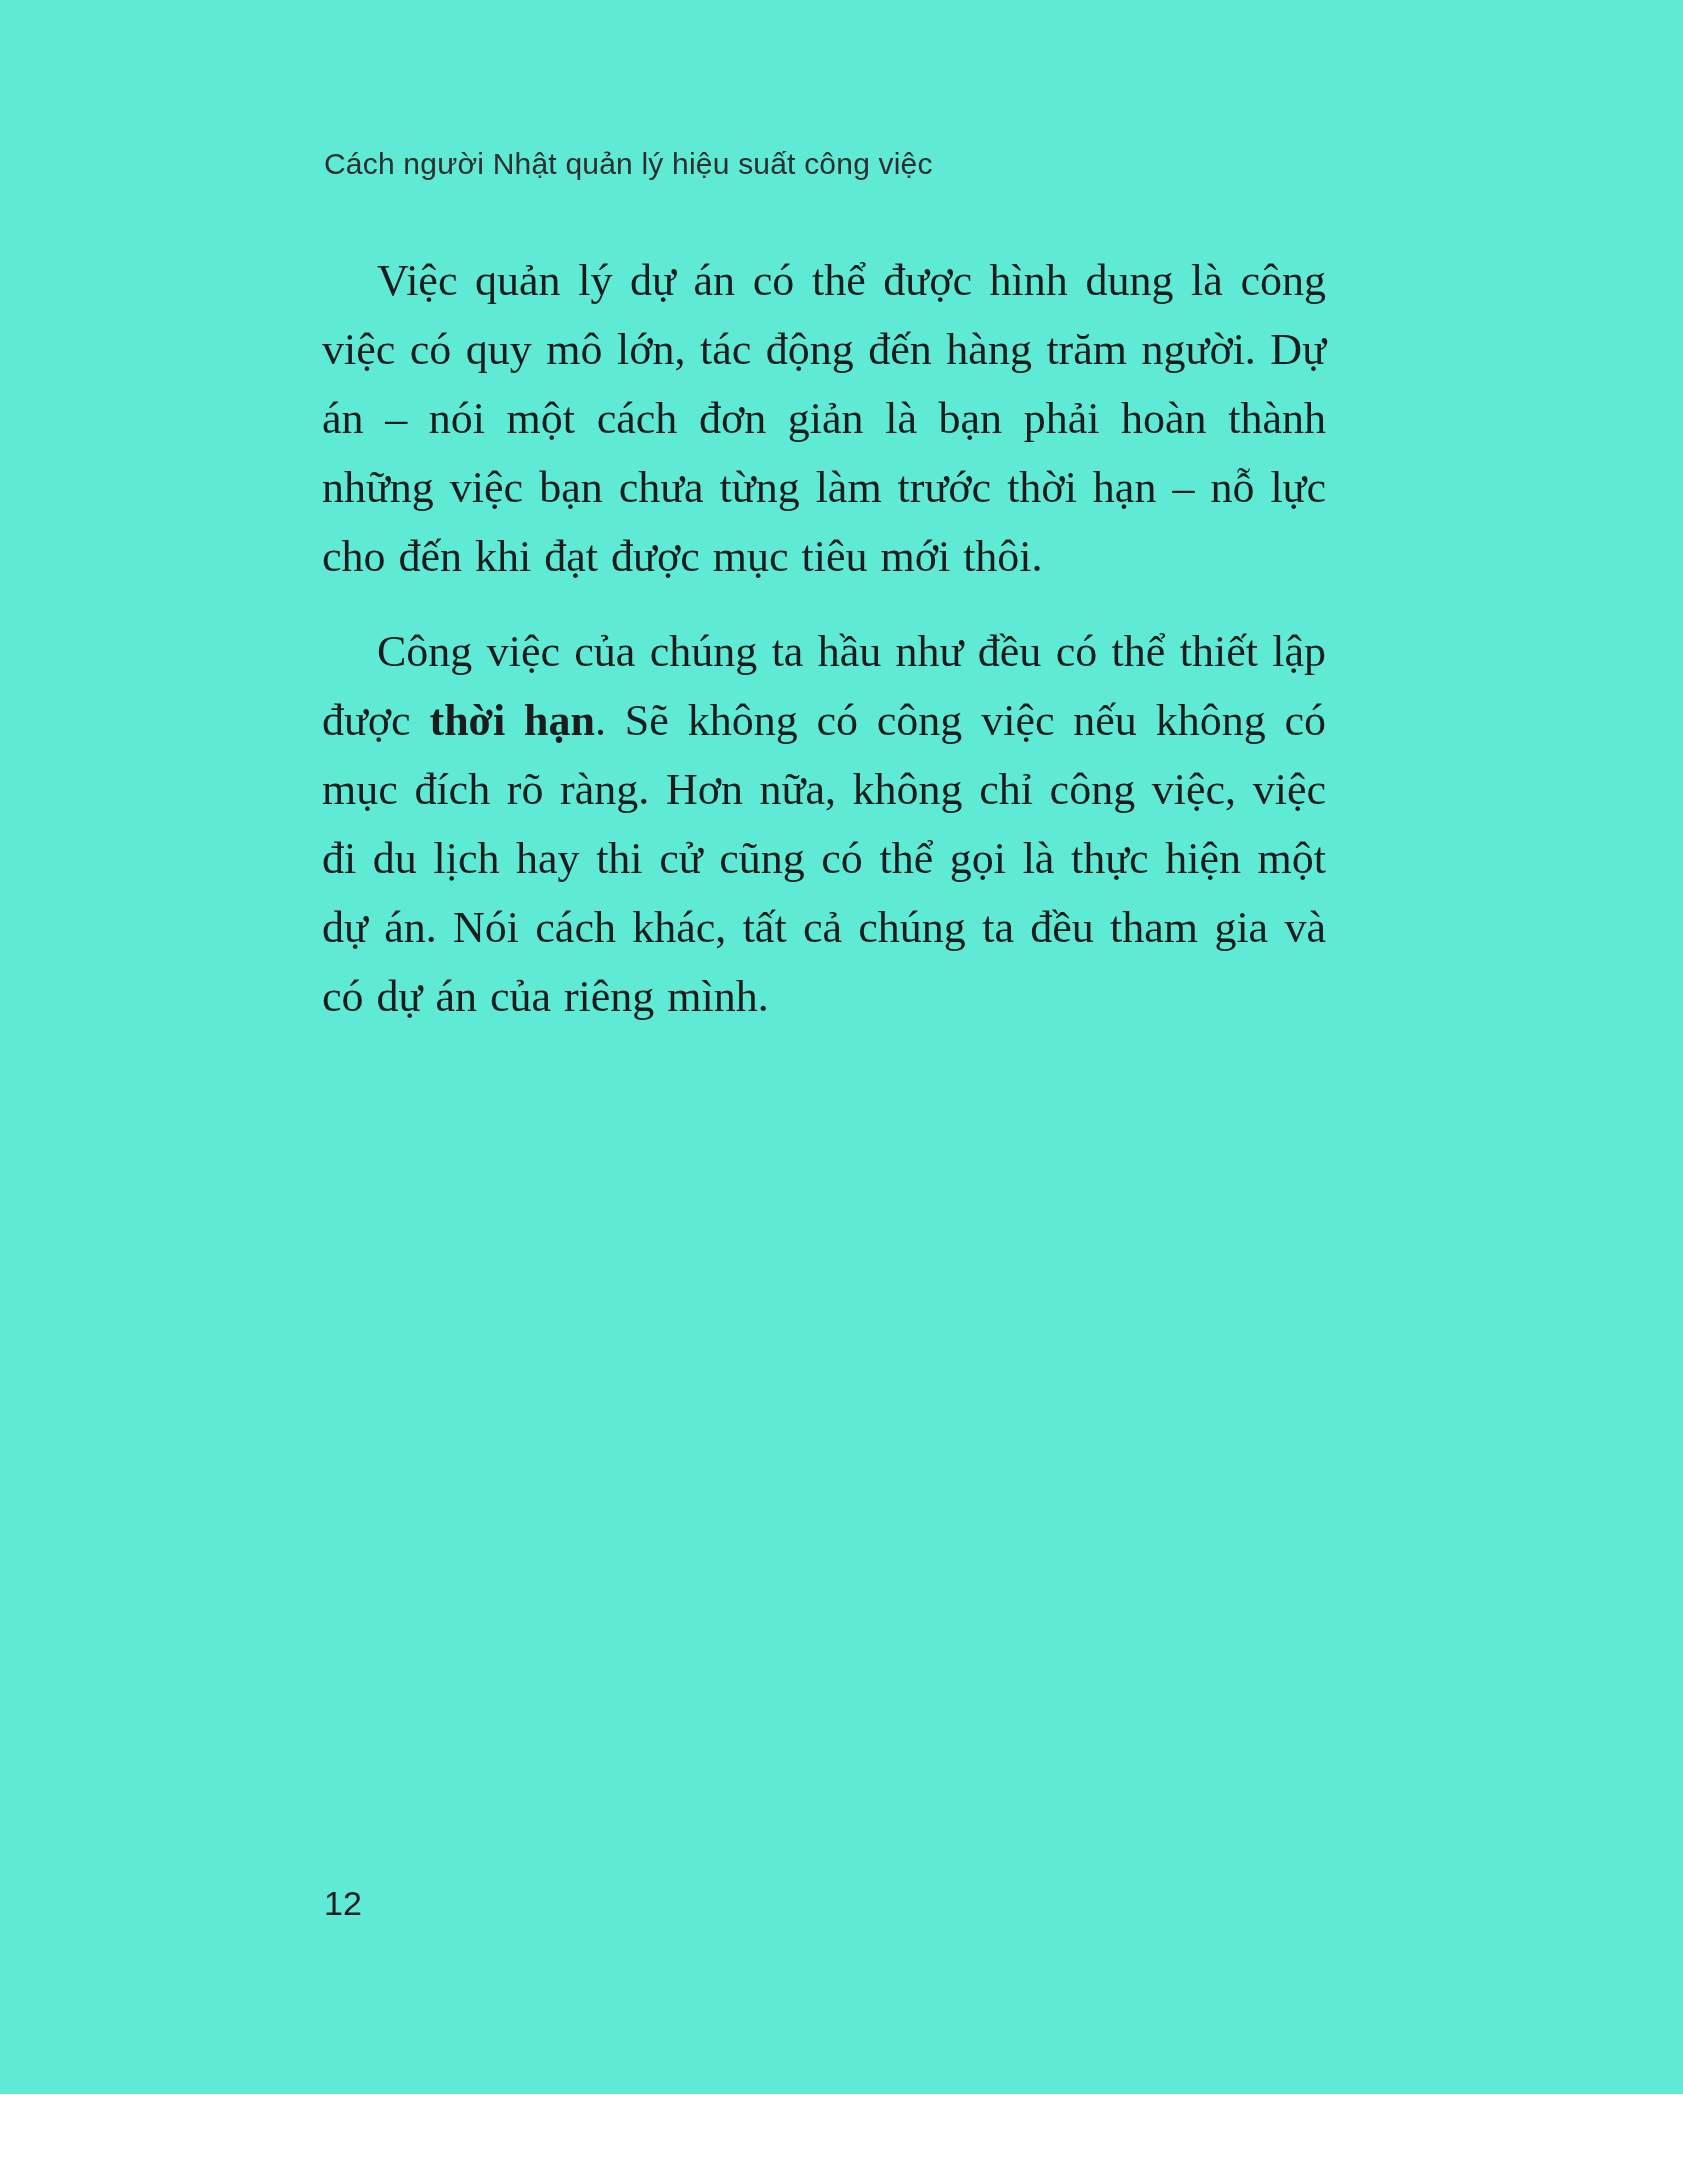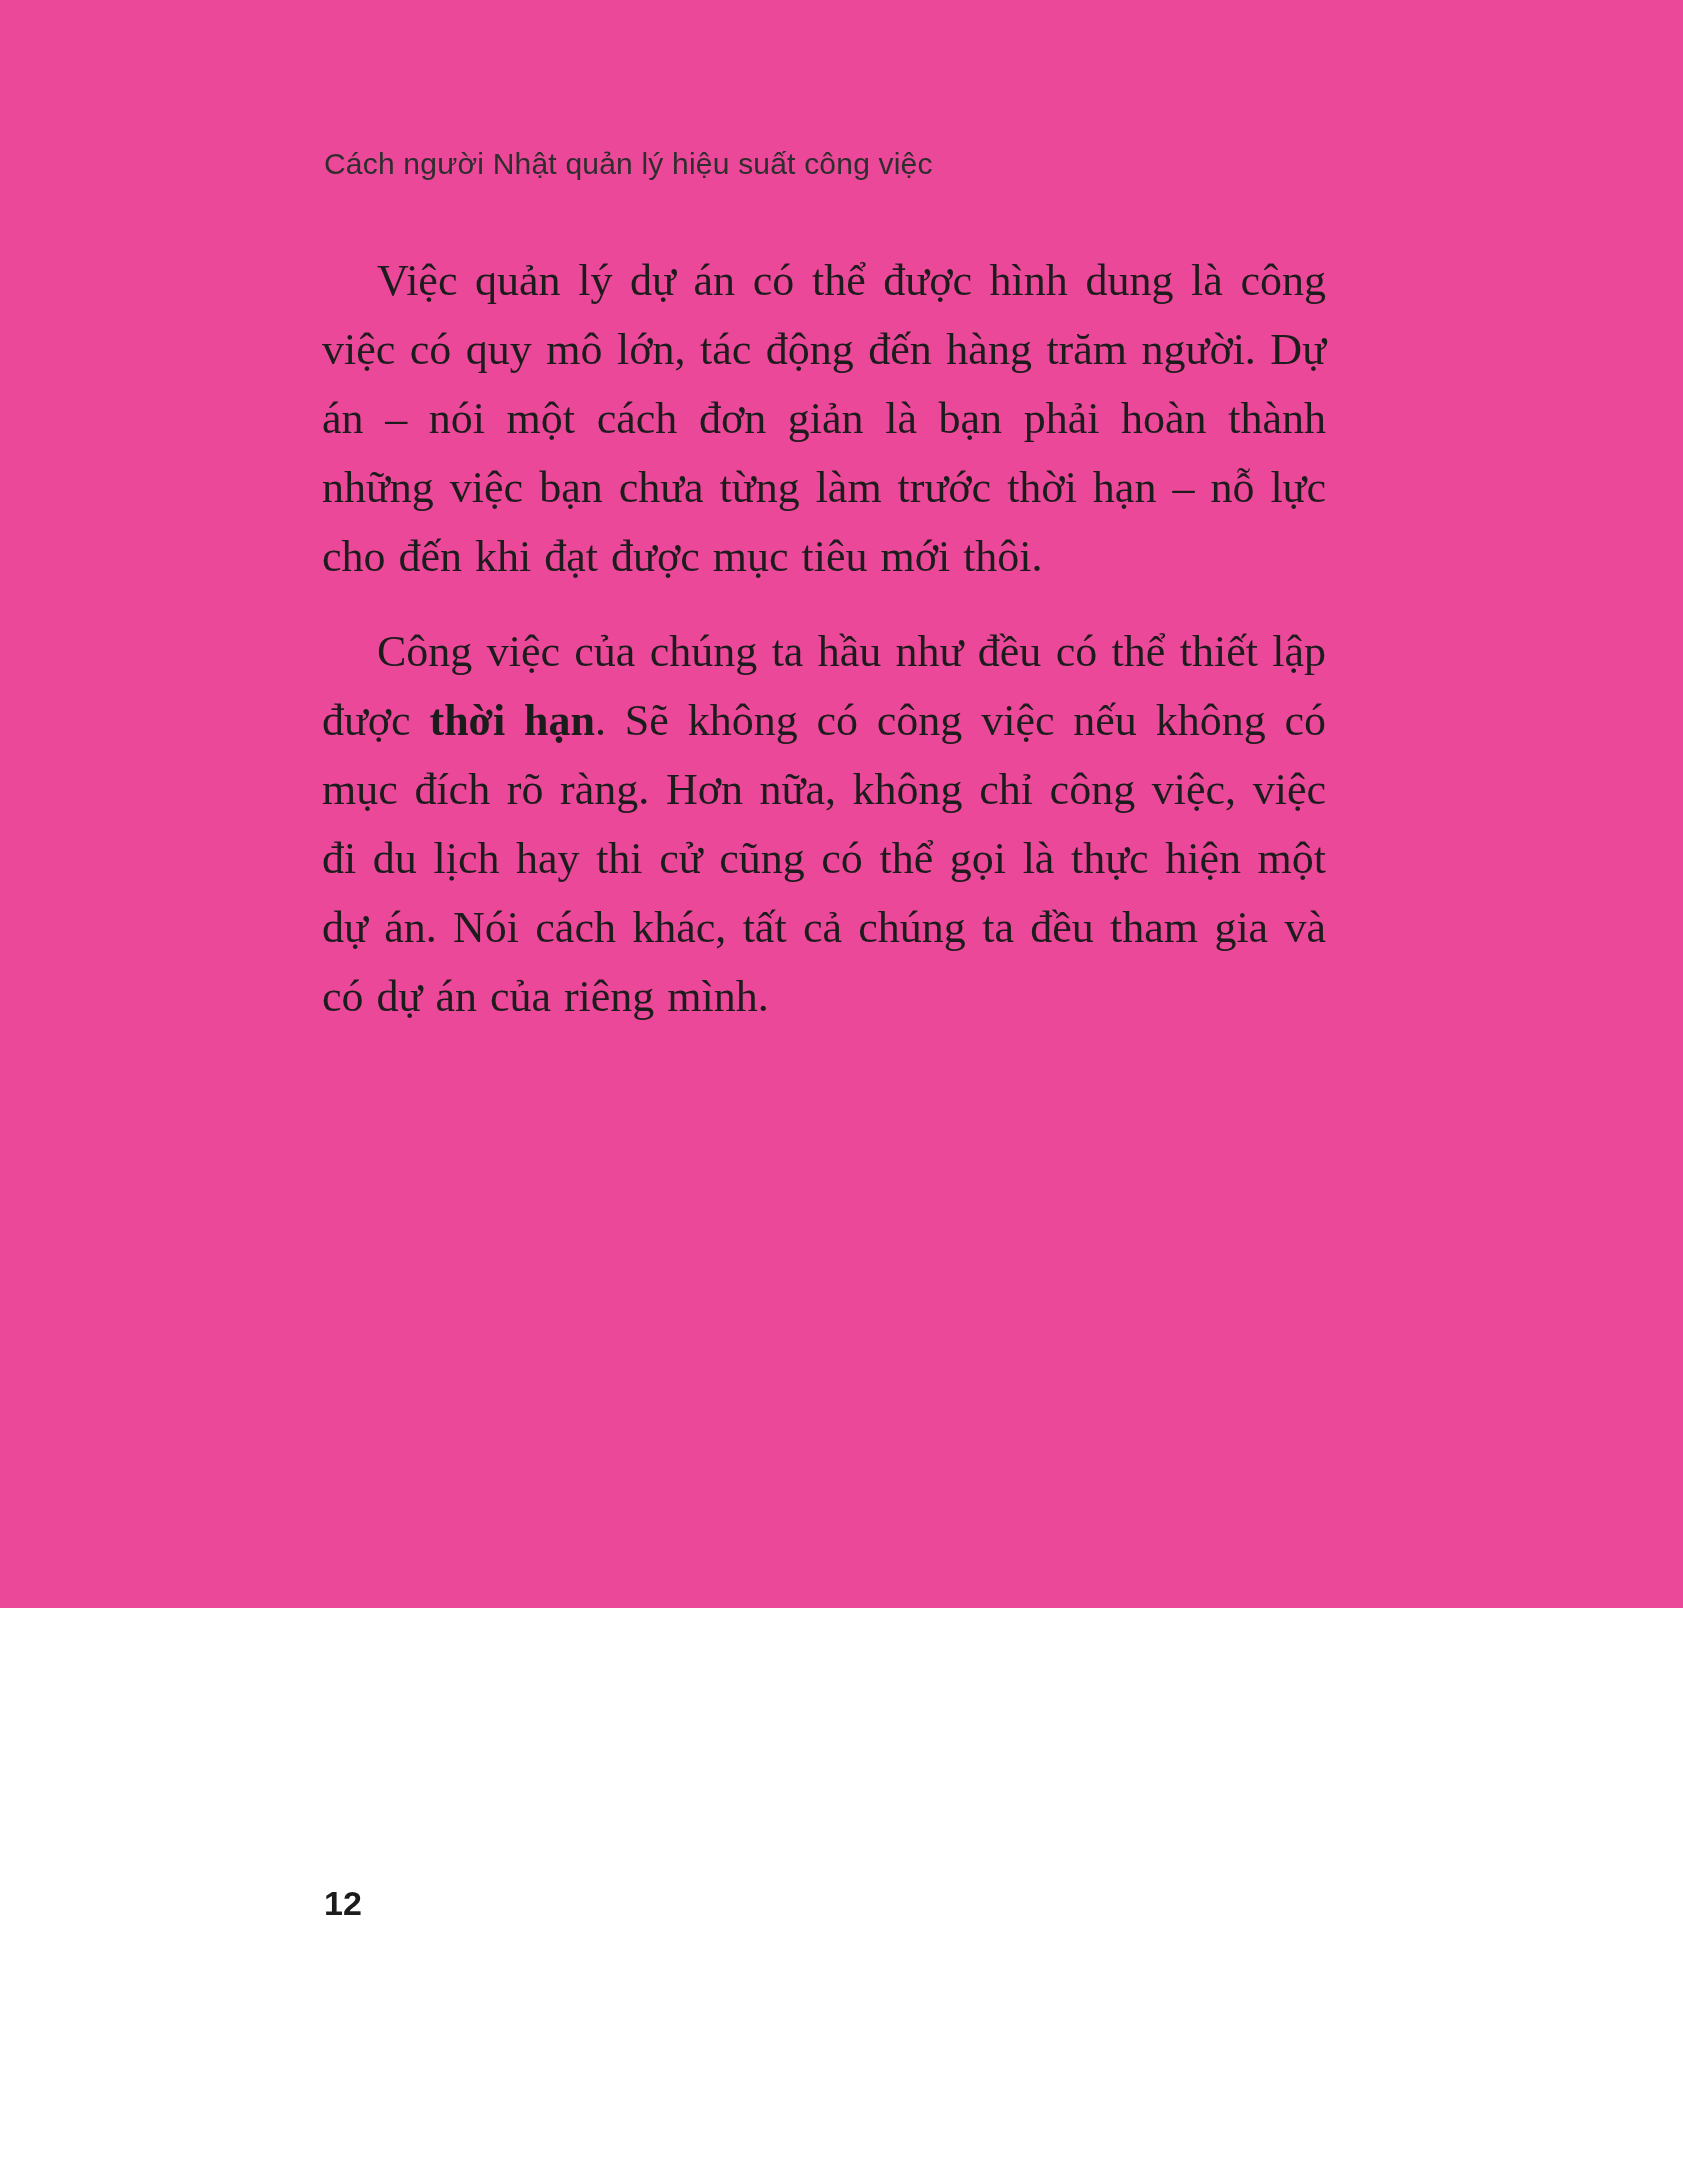--- a/index.html
+++ b/index.html
@@ -8,22 +8,22 @@
   }
   body {
     width: 1683px;
     height: 2178px;
     background: #ffffff;
     overflow: hidden;
   }
   .page {
     position: relative;
     width: 1683px;
-    height: 1608px;
-    background: #ec4899;
+    height: 2094px;
+    background: #5eead4;
   }
   .running-header {
     position: absolute;
     left: 324px;
     top: 147px;
     font-family: "Liberation Sans", sans-serif;
     font-size: 30px;
     font-weight: 400;
     color: #2e2e2e;
     letter-spacing: 0.2px;
@@ -47,21 +47,21 @@
   }
   .body-text strong {
     font-weight: 700;
   }
   .page-number {
     position: absolute;
     left: 324px;
     top: 1884px;
     font-family: "Liberation Sans", sans-serif;
     font-size: 34px;
-    font-weight: 700;
+    font-weight: 400;
     color: #1c1c1c;
   }
 </style>
 </head>
 <body>
 
 <div class="page">
   <div class="running-header">Cách người Nhật quản lý hiệu suất công việc</div>
 
   <div class="body-text" id="body-text">

